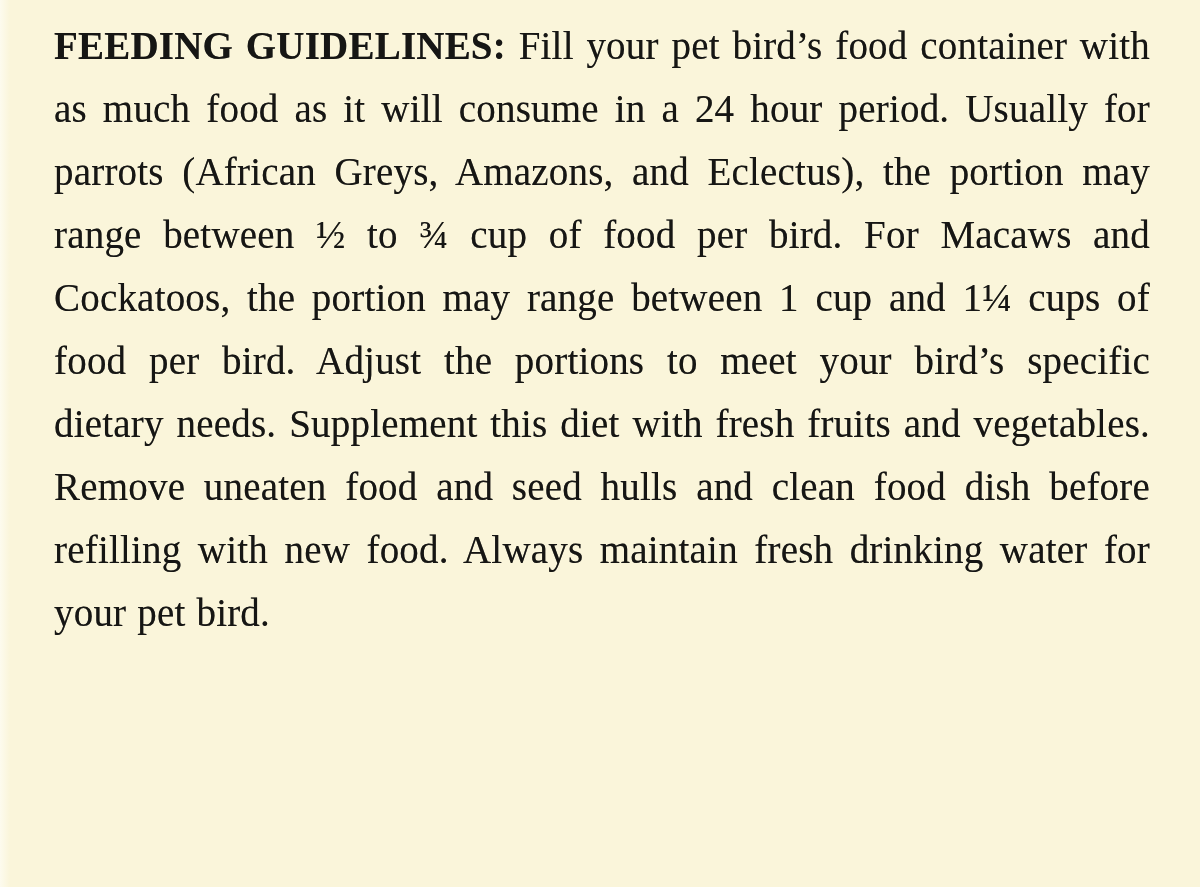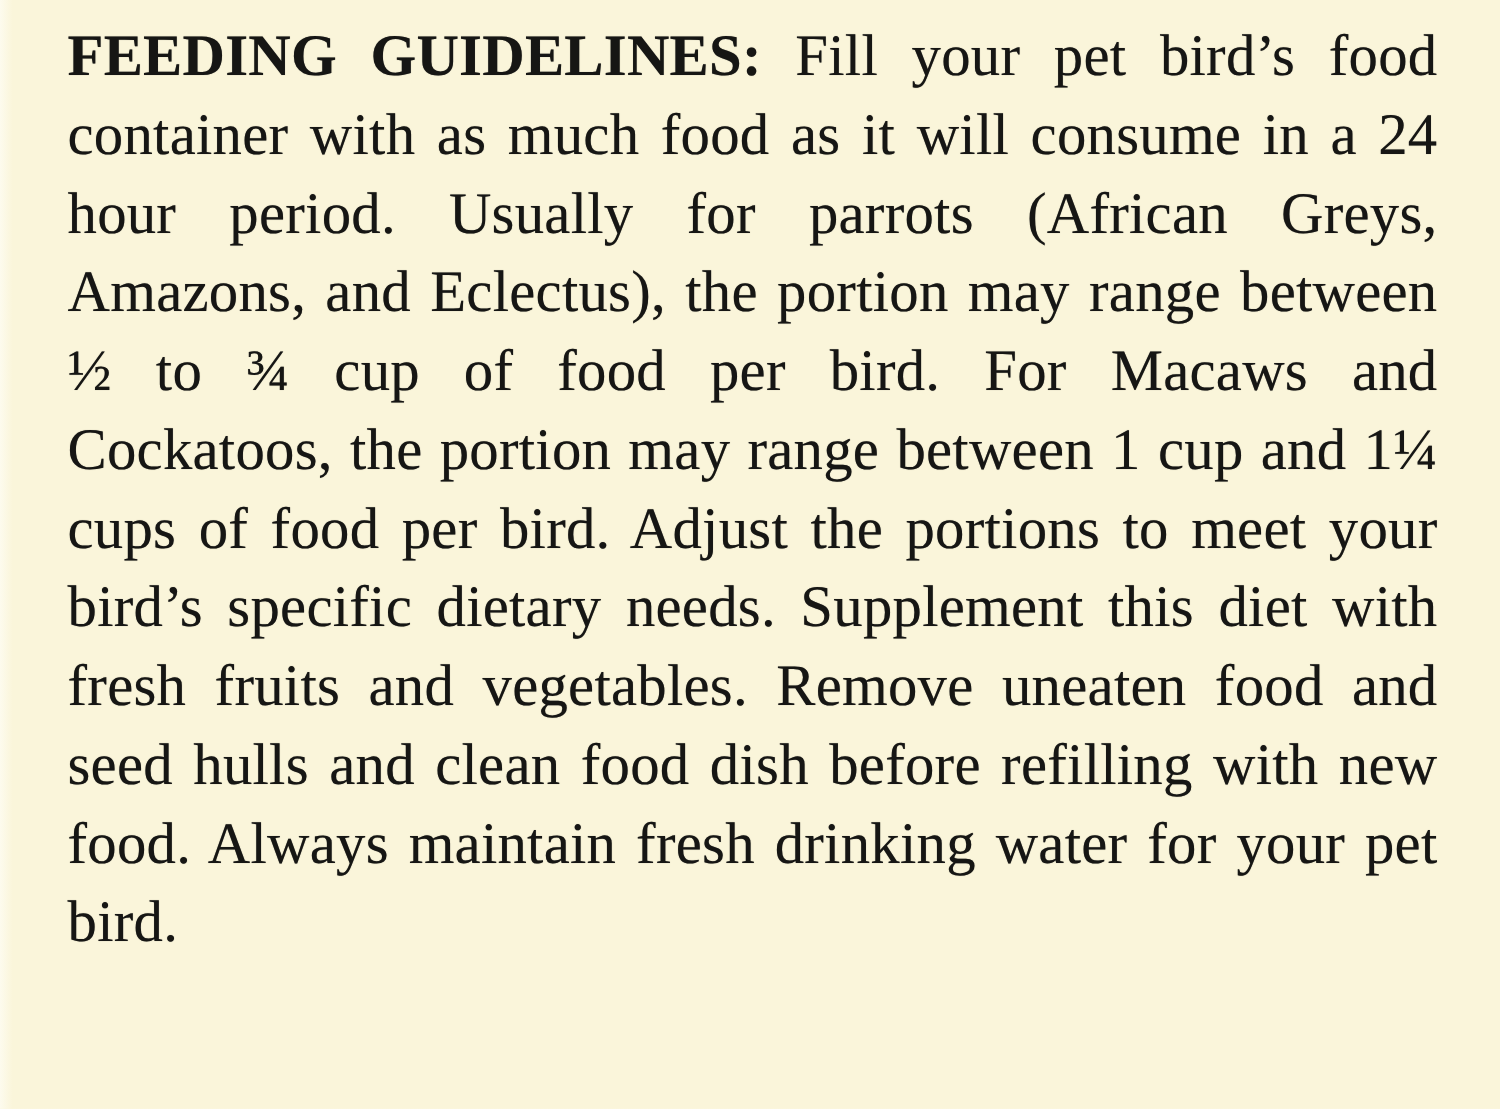--- a/index.html
+++ b/index.html
@@ -22,21 +22,21 @@
     box-sizing: border-box;
     padding: 14px 50px 20px 54px;
     
     background:
       linear-gradient(to right, #fdfbee 0px, #faf5da 10px),
       #faf5da;
   }
   .guidelines-text {
     margin: 0;
     color: #161614;
-    font-size: 47px;
+    font-size: 39px;
     line-height: 63px;
     text-align: justify;
     text-justify: inter-word;
     letter-spacing: 0.2px;
     word-spacing: 1px;
     
     text-shadow: 0 0 0.6px rgba(22, 22, 20, 0.55);
   }
   .guidelines-heading {
     font-weight: bold;

